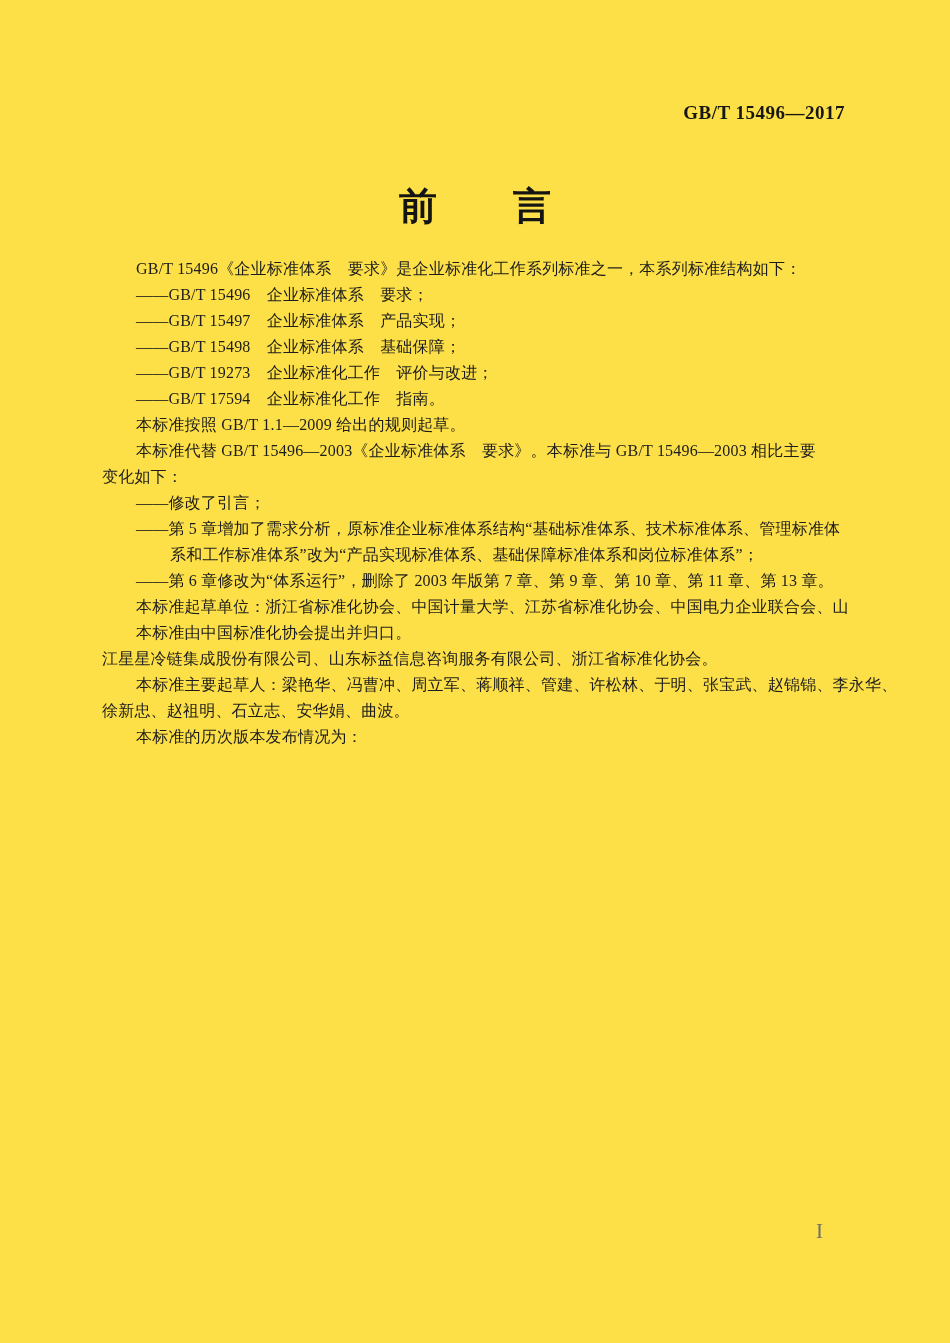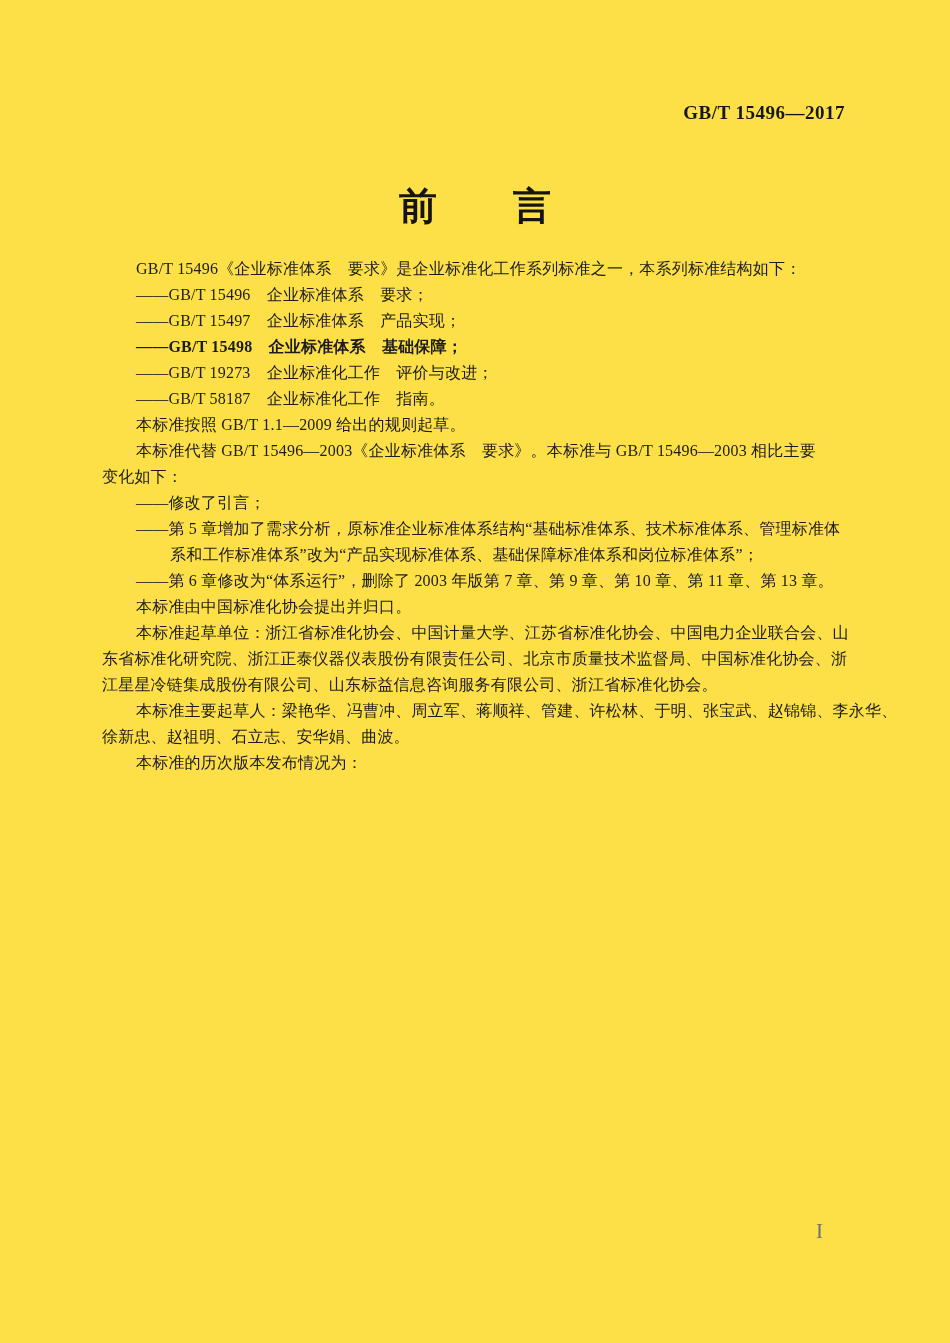--- a/index.html
+++ b/index.html
@@ -68,33 +68,32 @@
 <div class="page">
 
   <div class="doc-code">GB/T 15496—2017</div>
 
   <div class="doc-title">前　　言</div>
 
   <div class="content">
       <div class="line" style="padding-left: 34px;">GB/T 15496《企业标准体系　要求》是企业标准化工作系列标准之一，本系列标准结构如下：</div>
       <div class="line" style="padding-left: 34px;">——GB/T 15496　企业标准体系　要求；</div>
       <div class="line" style="padding-left: 34px;">——GB/T 15497　企业标准体系　产品实现；</div>
-      <div class="line" style="padding-left: 34px; font-weight: bold;">——GB/T 15498　企业标准体系　基础保障；</div>
+      <div class="line" style="padding-left: 34px;">——GB/T 15498　企业标准体系　基础保障；</div>
       <div class="line" style="padding-left: 34px;">——GB/T 19273　企业标准化工作　评价与改进；</div>
-      <div class="line" style="padding-left: 34px;">——GB/T 58187　企业标准化工作　指南。</div>
+      <div class="line" style="padding-left: 34px;">——GB/T 17594　企业标准化工作　指南。</div>
       <div class="line" style="padding-left: 34px;">本标准按照 GB/T 1.1—2009 给出的规则起草。</div>
       <div class="line" style="padding-left: 34px;">本标准代替 GB/T 15496—2003《企业标准体系　要求》。本标准与 GB/T 15496—2003 相比主要</div>
       <div class="line" style="padding-left: 0px;">变化如下：</div>
       <div class="line" style="padding-left: 34px;">——修改了引言；</div>
       <div class="line" style="padding-left: 34px;">——第 5 章增加了需求分析，原标准企业标准体系结构“基础标准体系、技术标准体系、管理标准体</div>
       <div class="line" style="padding-left: 68px;">系和工作标准体系”改为“产品实现标准体系、基础保障标准体系和岗位标准体系”；</div>
       <div class="line" style="padding-left: 34px;">——第 6 章修改为“体系运行”，删除了 2003 年版第 7 章、第 9 章、第 10 章、第 11 章、第 13 章。</div>
+      <div class="line" style="padding-left: 34px;">本标准起草单位：浙江省标准化协会、中国计量大学、江苏省标准化协会、中国电力企业联合会、山</div>
       <div class="line" style="padding-left: 34px;">本标准由中国标准化协会提出并归口。</div>
-      <div class="line" style="padding-left: 34px;">本标准起草单位：浙江省标准化协会、中国计量大学、江苏省标准化协会、中国电力企业联合会、山</div>
-      <div class="line" style="padding-left: 0px;">东省标准化研究院、浙江正泰仪器仪表股份有限责任公司、北京市质量技术监督局、中国标准化协会、浙</div>
       <div class="line" style="padding-left: 0px;">江星星冷链集成股份有限公司、山东标益信息咨询服务有限公司、浙江省标准化协会。</div>
       <div class="line" style="padding-left: 34px; font-family: Liberation Serif, serif;">本标准主要起草人：梁艳华、冯曹冲、周立军、蒋顺祥、管建、许松林、于明、张宝武、赵锦锦、李永华、</div>
       <div class="line" style="padding-left: 0px;">徐新忠、赵祖明、石立志、安华娟、曲波。</div>
       <div class="line" style="padding-left: 34px;">本标准的历次版本发布情况为：</div>
     </div>
 
   <div class="page-number">I</div>
 
 </div>
 

